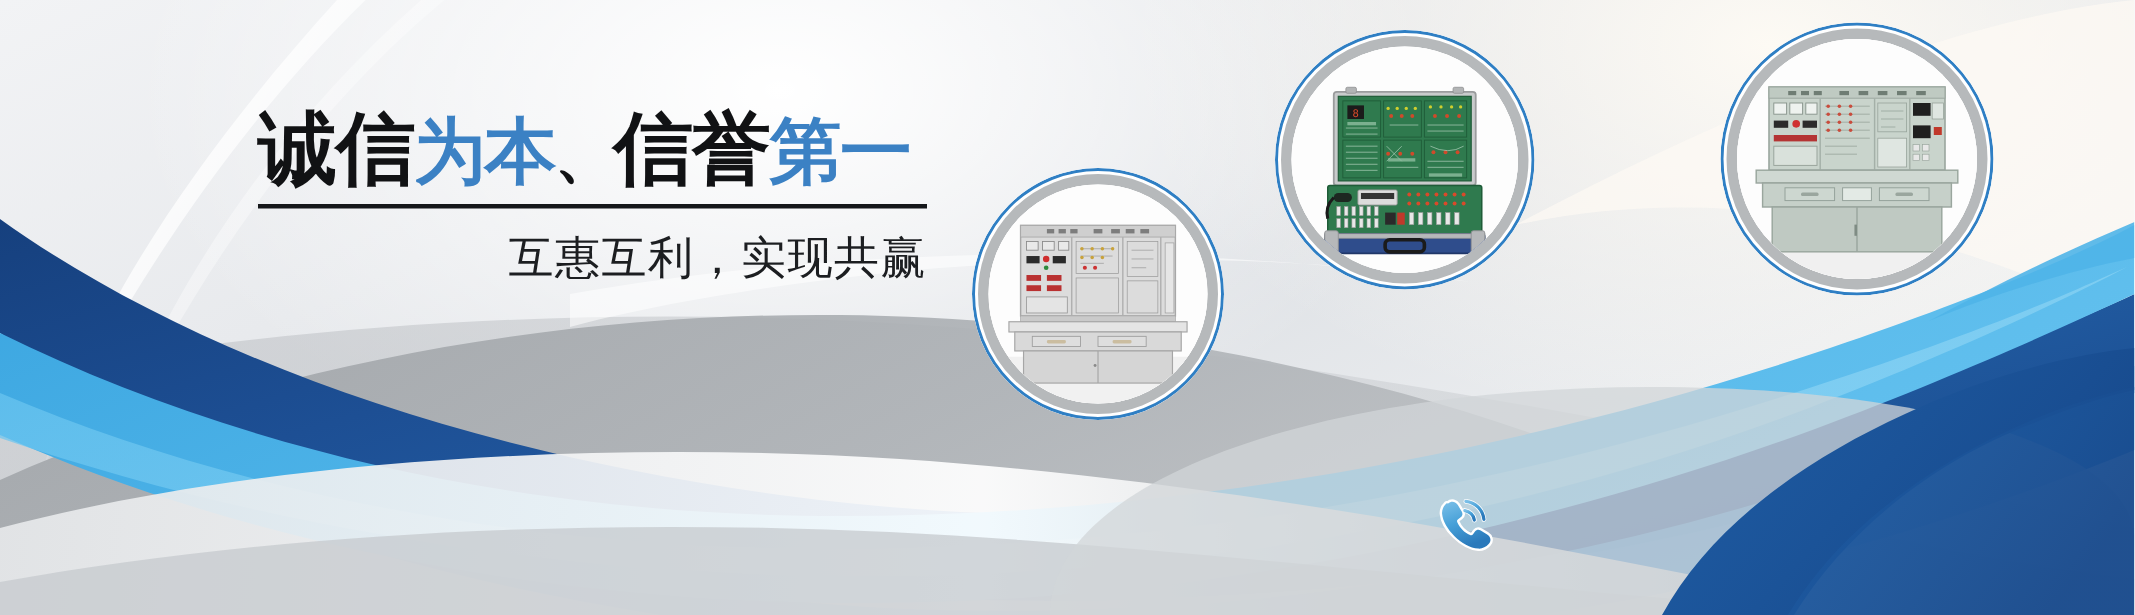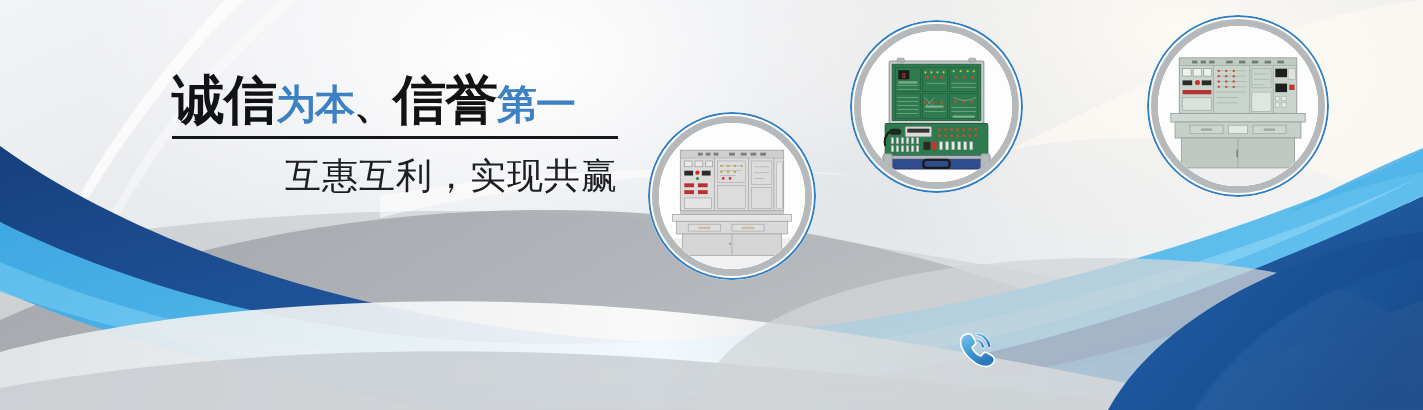--- a/index.html
+++ b/index.html
@@ -66,36 +66,36 @@
   }
   .headline{
     font-family:"DejaVu Sans","Liberation Sans",sans-serif;
     font-size:53px;
     line-height:1.04;
     font-weight:bold;
     color:#111214;
     letter-spacing:-1px;
     white-space:nowrap;
   }
-  .headline .accent{ color:#3b81c4; font-size:40px; }
+  .headline .accent{ color:#3b81c4; font-size:48px; }
   .headline .punct{ color:#111214; font-size:40px; }
 
   .rule{
     margin-top:9px;
     width:446px;
     height:2.5px;
     background:#15171a;
   }
 
   .subline{
     margin-top:13px;
     width:446px;
     text-align:right;
     font-family:"DejaVu Sans","Liberation Sans",sans-serif;
-    font-size:36px;
+    font-size:30px;
     font-weight:500;
     color:#1c1e21;
     letter-spacing:1px;
     white-space:nowrap;
   }
 
   
   .phone-block{
     position:absolute;
     left:955px; top:326px;

